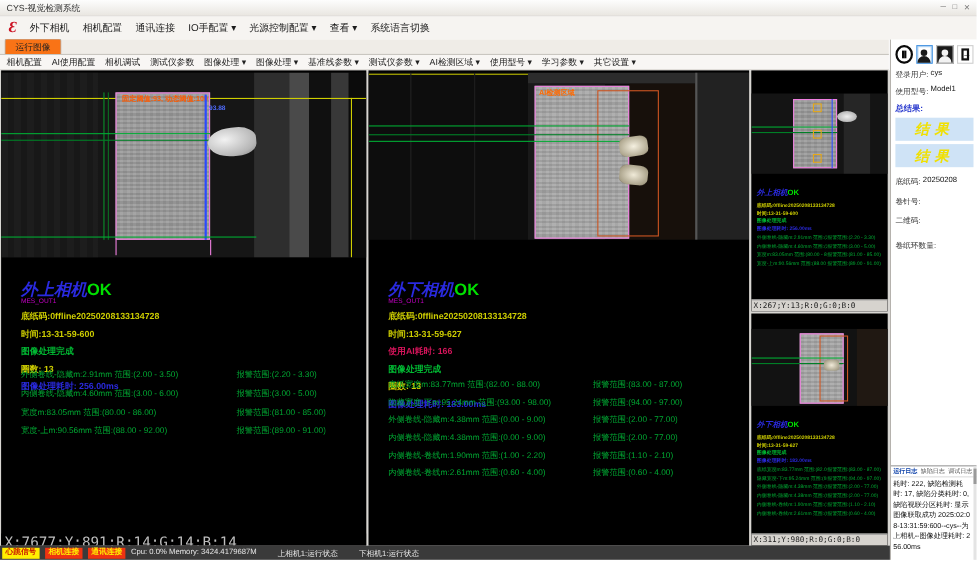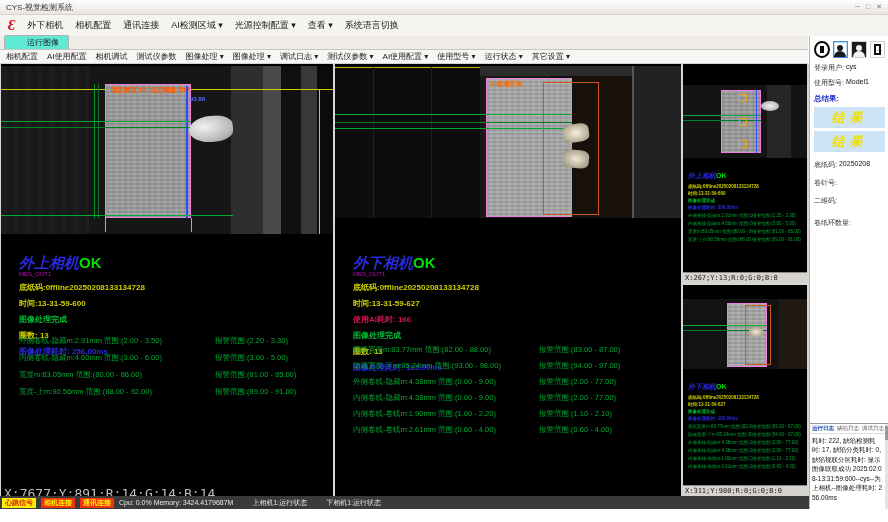--- a/index.html
+++ b/index.html
@@ -17,22 +17,22 @@
   .menubar { position:absolute; top:15px; left:0; right:0; height:21px;
     background:#f6f4f1; display:flex; align-items:center; gap:12px;
     padding:0 8px; font-size:9px; color:#1c1c1c; }
   .logo { color:#cc1122; font-family:"Liberation Serif",serif; font-style:italic;
     font-weight:bold; font-size:14px; line-height:1; }
   .menubar .mitem { white-space:nowrap; }
 
   .tabrow { position:absolute; top:36px; left:0; right:80px; height:14px;
     background:#efece7; border-bottom:1px solid #c9c6c0; font-size:8px; color:#222;
     display:flex; align-items:flex-end; padding-left:4px; }
-  .tab { background:#5eead4; border:1px solid #b5b2ad; border-bottom:none;
-    padding:1px 9px 1px 22px; border-radius:2px 2px 0 0; }
+  .tab { background:#f97316; border:1px solid #b5b2ad; border-bottom:none;
+    padding:1px 9px 1px 9px; border-radius:2px 2px 0 0; }
 
   .toolbar { position:absolute; top:50px; left:0; right:80px; height:14px;
     background:#f8f6f4; border-bottom:1px solid #d6d3ce; display:flex;
     align-items:center; gap:9px; padding:0 6px; font-size:8px; color:#222; }
   .toolbar .titem { white-space:nowrap; }
 
   
   .main { position:absolute; top:64px; left:0; width:809px; height:432px;
     background:#d8d6d2; }
   .panel { position:absolute; top:0; height:432px; background:#000; overflow:hidden; }
@@ -131,42 +131,42 @@
       <span>□</span>
       <span>✕</span>
     </span>
   </div>
 
   <div class="menubar">
     <span class="logo">Ɛ</span>
     <span class="mitem">外下相机</span>
     <span class="mitem">相机配置</span>
     <span class="mitem">通讯连接</span>
-    <span class="mitem">AI检测区域 ▾</span>
+    <span class="mitem">IO手配置 ▾</span>
     <span class="mitem">光源控制配置 ▾</span>
     <span class="mitem">查看 ▾</span>
     <span class="mitem">系统语言切换</span>
   </div>
 
   <div class="tabrow">
     <span class="tab">运行图像</span>
   </div>
 
   <div class="toolbar">
     <span class="titem">相机配置</span>
     <span class="titem">AI使用配置</span>
     <span class="titem">相机调试</span>
     <span class="titem">测试仪参数</span>
     <span class="titem">图像处理 ▾</span>
     <span class="titem">图像处理 ▾</span>
-    <span class="titem">调试日志 ▾</span>
+    <span class="titem">基准线参数 ▾</span>
     <span class="titem">测试仪参数 ▾</span>
-    <span class="titem">AI使用配置 ▾</span>
+    <span class="titem">AI检测区域 ▾</span>
     <span class="titem">使用型号 ▾</span>
-    <span class="titem">运行状态 ▾</span>
+    <span class="titem">学习参数 ▾</span>
     <span class="titem">其它设置 ▾</span>
   </div>
 
   <div class="main">
 
     <div class="panel" style="left:1px;width:332px;">
       <div class="photo" style="width:332px;height:168px;background:#161616;">
         <div class="band" style="left:0;top:0;width:88px;height:168px;background:repeating-linear-gradient(90deg,#1d1d1d 0 6px,#181818 6px 12px);"></div>
         <div class="band" style="left:230px;top:0;width:32px;height:168px;background:#2e2e2e;"></div>
         <div class="band" style="left:262px;top:0;width:18px;height:168px;background:#4a4a4a;"></div>

